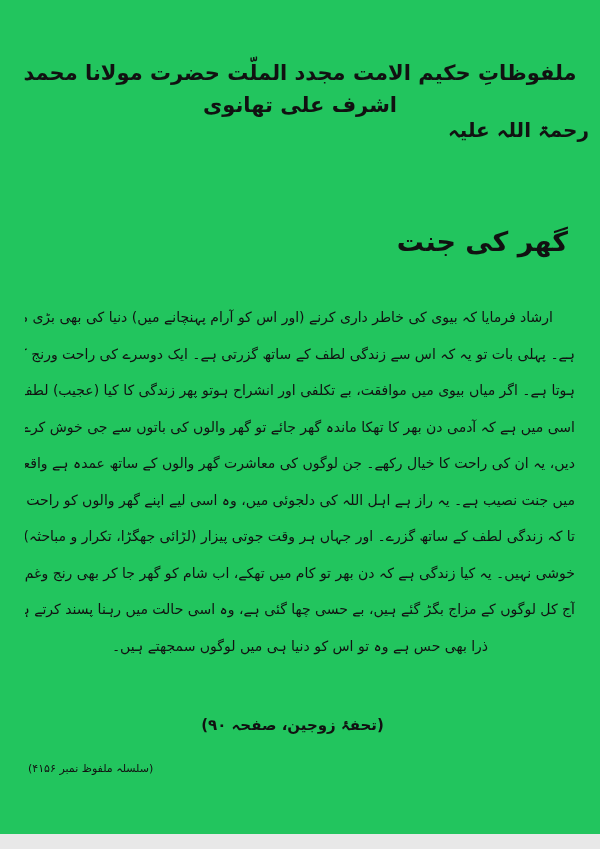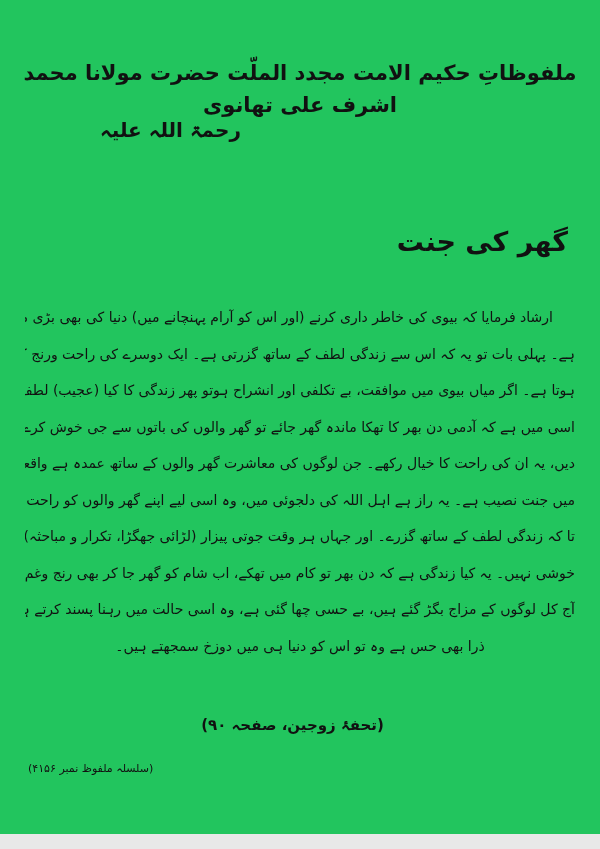--- a/index.html
+++ b/index.html
@@ -19,22 +19,22 @@
     position: absolute;
     top: 44px; left: 14px; right: 14px;
     text-align: center;
     font-size: 21px;
     font-weight: bold;
     line-height: 1.5;
     letter-spacing: 0.5px;
   }
   .honorific {
     position: absolute;
-    top: 118px; left: 100px; right: 0;
-    text-align: left;
+    top: 118px; left: 100px; right: 11px;
+    text-align: right;
     font-size: 20px;
     font-weight: bold;
   }
   .section-title {
     position: absolute;
     top: 204px; left: 0; right: 32px;
     text-align: right;
     font-size: 27px;
     font-weight: bold;
   }
@@ -84,20 +84,20 @@
   <div class="body-text rtl">
     <div class="bline first">ارشاد فرمایا کہ بیوی کی خاطر داری کرنے (اور اس کو آرام پہنچانے میں) دنیا کی بھی بڑی مصلحت</div>
     <div class="bline">ہے۔ پہلی بات تو یہ کہ اس سے زندگی لطف کے ساتھ گزرتی ہے۔ ایک دوسرے کی راحت ورنج کا شریک</div>
     <div class="bline">ہوتا ہے۔ اگر میاں بیوی میں موافقت، بے تکلفی اور انشراح ہوتو پھر زندگی کا کیا (عجیب) لطف ہے۔ لطف تو</div>
     <div class="bline">اسی میں ہے کہ آدمی دن بھر کا تھکا ماندہ گھر جائے تو گھر والوں کی باتوں سے جی خوش کرے۔ وہ اس کو راحت</div>
     <div class="bline">دیں، یہ ان کی راحت کا خیال رکھے۔ جن لوگوں کی معاشرت گھر والوں کے ساتھ عمدہ ہے واقعی ان کو دنیا ہی</div>
     <div class="bline">میں جنت نصیب ہے۔ یہ راز ہے اہل اللہ کی دلجوئی میں، وہ اسی لیے اپنے گھر والوں کو راحت پہنچاتے ہیں</div>
     <div class="bline">تا کہ زندگی لطف کے ساتھ گزرے۔ اور جہاں ہر وقت جوتی پیزار (لڑائی جھگڑا، تکرار و مباحثہ) ہو وہاں کوئی</div>
     <div class="bline">خوشی نہیں۔ یہ کیا زندگی ہے کہ دن بھر تو کام میں تھکے، اب شام کو گھر جا کر بھی رنج وغم کی باتیں کی جائیں، مگر</div>
     <div class="bline">آج کل لوگوں کے مزاج بگڑ گئے ہیں، بے حسی چھا گئی ہے، وہ اسی حالت میں رہنا پسند کرتے ہیں مگر جن کو</div>
-    <div class="bline last">ذرا بھی حس ہے وہ تو اس کو دنیا ہی میں دوزخ سمجھتے ہیں۔</div>
+    <div class="bline last">ذرا بھی حس ہے وہ تو اس کو دنیا ہی میں لوگوں سمجھتے ہیں۔</div>
   </div>
 
   <div class="citation rtl">(تحفۂ زوجین، صفحہ ۹۰)</div>
 
   <div class="series-number rtl">(سلسلہ ملفوظ نمبر ۴۱۵۶)</div>
 
 </div>
 
 </body></html>

